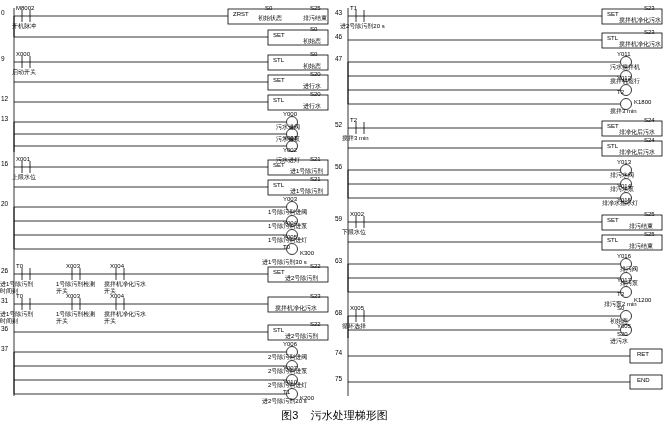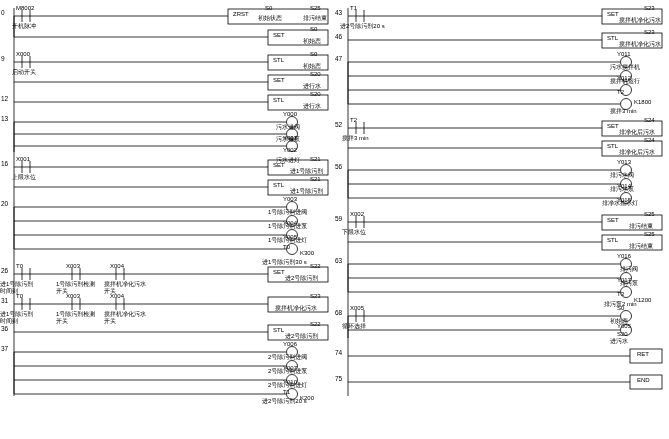--- a/index.html
+++ b/index.html
@@ -341,14 +341,19 @@
       <span class="cn" style="position:absolute;left:276px;top:333px;">进污水</span>
 
       <span class="num" style="position:absolute;left:1px;top:345px;">74</span>
       <span class="t" style="position:absolute;left:303px;top:347px;">RET</span>
 
       <span class="num" style="position:absolute;left:1px;top:371px;">75</span>
       <span class="t" style="position:absolute;left:303px;top:373px;">END</span>
     </div>
   </div>
 
+  <div class="cap">
+    <span>图3</span>
+    &nbsp;&nbsp;
+    <span>污水处理梯形图</span>
+  </div>
 
 </div>
 
 </body></html>

